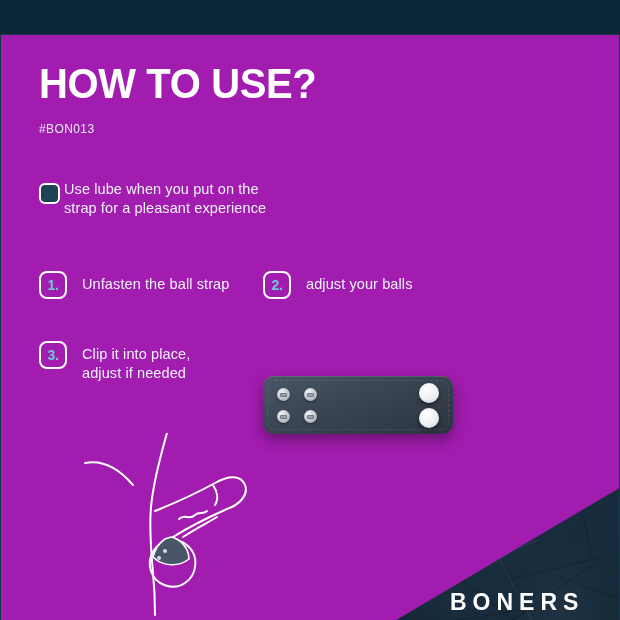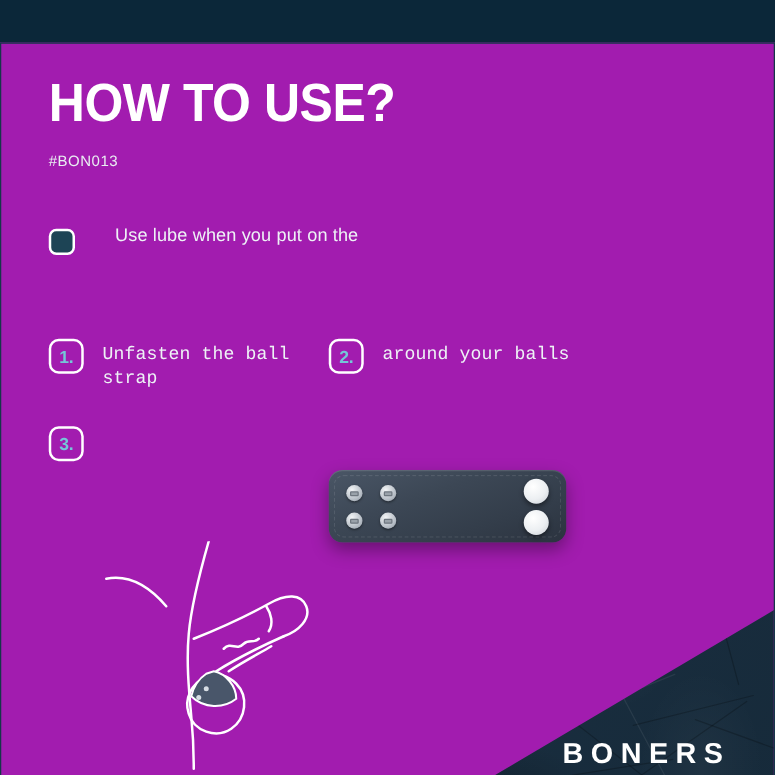--- a/index.html
+++ b/index.html
@@ -52,21 +52,21 @@
   }
   .subtitle{
     position:absolute;left:38px;top:84px;
     color:#e9eef2;font-size:12px;line-height:20px;
     letter-spacing:.4px;z-index:5;white-space:nowrap;
   }
 
   
   .tip-row{
     position:absolute;left:38px;top:145px;width:300px;
-    display:flex;align-items:flex-start;gap:32px;z-index:5;
+    display:flex;align-items:flex-start;gap:4px;z-index:5;
   }
   .tip-icon{
     flex:0 0 auto;width:21px;height:21px;margin-top:3px;
     border:2px solid #ffffff;border-radius:6px;
     background:#1d4455;
     box-sizing:border-box;
   }
   .tip-text{
     color:#eef3f6;font-size:14.5px;line-height:19px;letter-spacing:.1px;
   }
@@ -83,21 +83,20 @@
     width:28px;height:28px;box-sizing:border-box;
     border:2.5px solid #ffffff;border-radius:8px;
     background:transparent;
     display:flex;align-items:center;justify-content:center;
     color:#74c7d8;font-size:14px;font-weight:bold;line-height:1;
     letter-spacing:-.3px;
   }
   .step-text{
     color:#eef3f6;font-size:14.5px;line-height:19px;letter-spacing:.1px;
     padding-top:4px;
-    font-family:Liberation Mono, monospace;
   }
 
   
   .strap{
     position:absolute;left:262px;top:341px;width:190px;height:58px;
     border-radius:11px;
     background:linear-gradient(160deg,#4a5666 0%,#3c4755 38%,#333d4a 72%,#2b333f 100%);
     box-shadow:0 6px 14px rgba(0,0,0,.35), inset 0 1px 0 rgba(255,255,255,.13);
     z-index:4;
   }
@@ -152,39 +151,44 @@
     <div class="crack dark" style="left:505px;top:545px;width:100px;transform:rotate(-14deg);"></div>
   </div>
 
   <div class="title">HOW TO USE?</div>
   <div class="subtitle">#BON013</div>
 
   <div class="tip-row">
     <div class="tip-icon"></div>
     <div class="tip-text">
       <div>Use lube when you put on the</div>
+      <div>strap for a pleasant experience</div>
     </div>
   </div>
 
   <div class="step step-1">
     <div class="badge">1.</div>
     <div class="step-text">
       <div>Unfasten the ball strap</div>
     </div>
   </div>
 
   <div class="step step-2">
     <div class="badge">2.</div>
     <div class="step-text">
-      <div>around your balls</div>
+      <div>adjust your balls</div>
     </div>
   </div>
 
   <div class="step step-3">
     <div class="badge">3.</div>
+    <div class="step-text">
+      <div>Clip it into place,</div>
+      <div>adjust if needed</div>
+    </div>
   </div>
 
   <div class="strap">
     <div class="stud" style="left:14px;top:12px;"></div>
     <div class="stud" style="left:41px;top:12px;"></div>
     <div class="stud" style="left:14px;top:34px;"></div>
     <div class="stud" style="left:41px;top:34px;"></div>
     <div class="snap" style="left:156px;top:7px;"></div>
     <div class="snap" style="left:156px;top:32px;"></div>
   </div>

